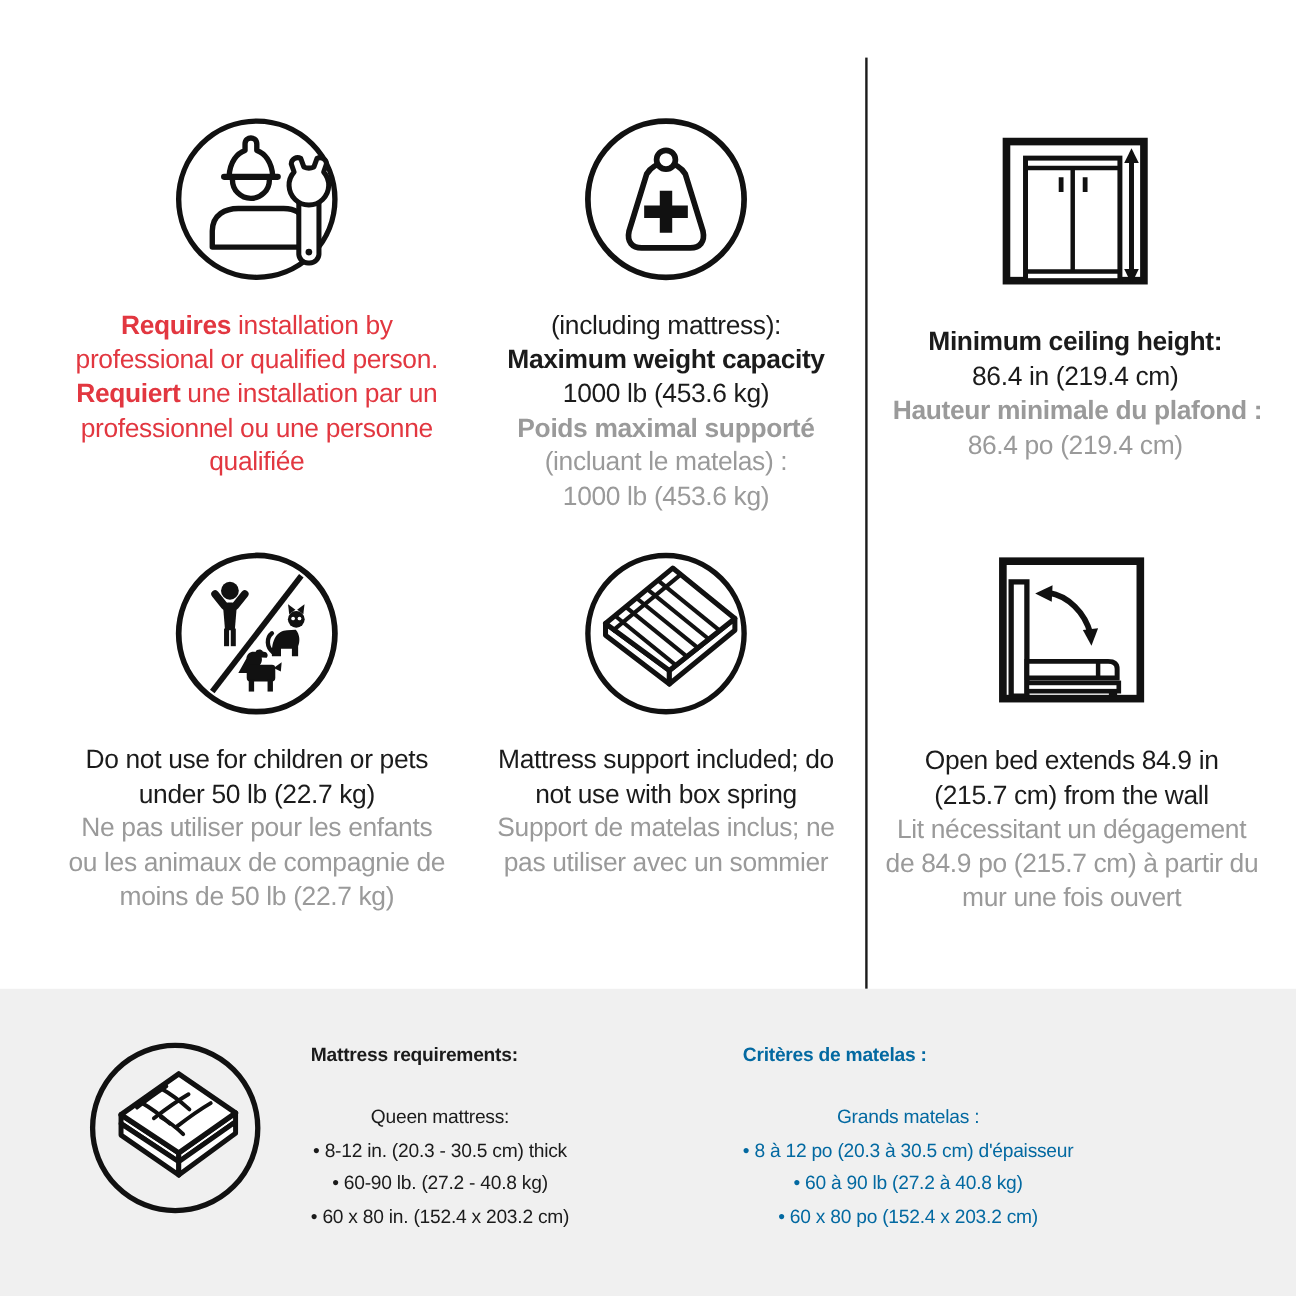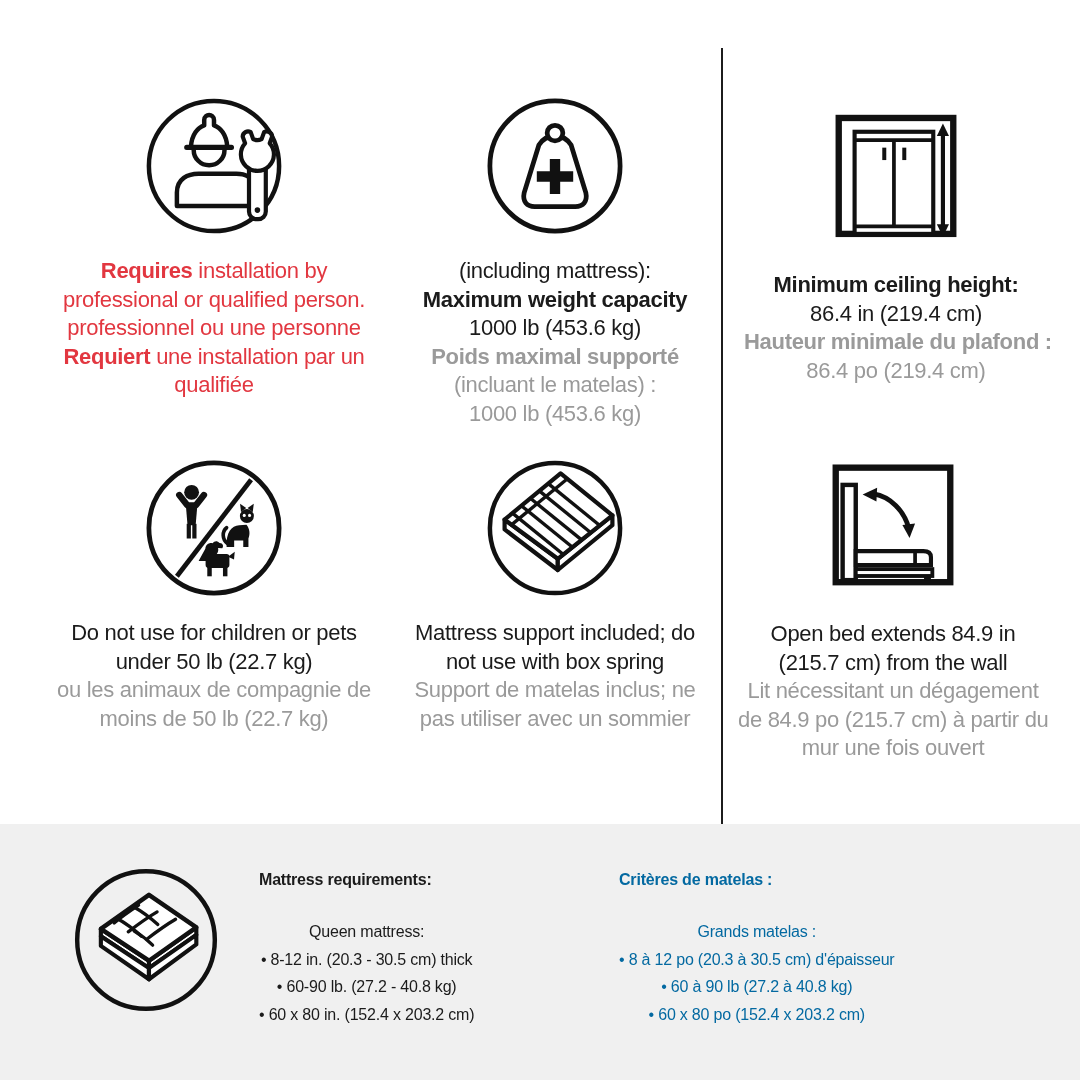--- a/index.html
+++ b/index.html
@@ -42,22 +42,22 @@
       <path d="M35.5,38.5 A11,11 0 0 0 57.5,38.5" fill="none" stroke="#111" stroke-width="3.2" stroke-linecap="round"></path>
       <path d="M33.5,36.5 C34,27.5 38.5,22.5 43,21 L43,17.2 C43,14.6 45,13.6 46.5,13.6 C48,13.6 50,14.6 50,17.2 L50,21 C54.5,22.5 59,27.5 59.5,36.5" fill="#fff" stroke="#111" stroke-width="3.2" stroke-linejoin="round"></path>
       <path d="M30.5,36.7 L62.5,36.7" stroke="#111" stroke-width="3.6" stroke-linecap="round"></path>
       <rect x="75" y="47" width="12" height="41" rx="5.5" fill="#fff" stroke="#111" stroke-width="3"></rect>
       <path d="M72.2,33.8 A11.8,11.8 0 1 0 89.8,33.8 L91.5,29 A3.8,3.8 0 0 0 85.8,25.8 L84,30.8 A7,7 0 0 1 78,30.8 L76.2,25.8 A3.8,3.8 0 0 0 70.5,29 Z" fill="#fff" stroke="#111" stroke-width="3" stroke-linejoin="round"></path>
       <circle cx="81" cy="81.5" r="2" fill="#111"></circle>
     </svg>
     <div class="btext">
         <div class="tline c-red"><span class="b">Requires</span><span> installation by</span></div>
         <div class="tline c-red"><span>professional or qualified person.</span></div>
+        <div class="tline c-red"><span class="b">Requiert</span><span> une installation par un</span></div>
         <div class="tline c-red"><span>professionnel ou une personne</span></div>
-        <div class="tline c-red"><span class="b">Requiert</span><span> une installation par un</span></div>
         <div class="tline c-red"><span>qualifiée</span></div>
       </div>
   </div>
 
   <div class="block" id="b2">
     <svg class="icon" width="140" height="140" viewBox="0 0 100 100">
       <circle cx="50" cy="50" r="46.5" fill="none" stroke="#111" stroke-width="3.4"></circle>
       <path d="M38.5,35 L28,69 C26.6,75.5 30,79 35.5,79 L64.5,79 C70,79 73.4,75.5 72,69 L61.5,35 A13.5,13.5 0 0 0 38.5,35 Z" fill="#fff" stroke="#111" stroke-width="3.4" stroke-linejoin="round"></path>
       <circle cx="50" cy="26.5" r="5.6" fill="#fff" stroke="#111" stroke-width="3.4"></circle>
       <path d="M46.3,45 h7.4 v8.8 h9.3 v7.4 h-9.3 v8.8 h-7.4 v-8.8 h-9.3 v-7.4 h9.3 Z" fill="#111"></path>
@@ -118,20 +118,21 @@
         <path d="M39,73.5 L43.8,64.8 C44,61.8 46.6,60.2 49.2,60.9 C50,59.2 52.6,59 53.6,60.6 L55.5,61.1 C56.6,61.9 56.8,63.4 55.9,64.4 L52.9,64.2 C53.5,66.8 52.2,69.2 49.8,70 L48.5,73.5 Z"></path>
         <rect x="44" y="68.5" width="17" height="10" rx="2"></rect>
         <path d="M60,70.5 L64.8,67 L64.3,72.5 Z"></path>
         <rect x="45.2" y="77.5" width="3.2" height="7"></rect>
         <rect x="56.4" y="77.5" width="3.2" height="7"></rect>
       </g>
     </svg>
     <div class="btext">
         <div class="tline c-black"><span>Do not use for children or pets</span></div>
         <div class="tline c-black"><span>under 50 lb (22.7 kg)</span></div>
+        <div class="tline c-gray"><span>Ne pas utiliser pour les enfants</span></div>
         <div class="tline c-gray"><span>ou les animaux de compagnie de</span></div>
         <div class="tline c-gray"><span>moins de 50 lb (22.7 kg)</span></div>
       </div>
   </div>
 
   <div class="block" id="b5">
     <svg class="icon" width="140" height="140" viewBox="0 0 100 100">
       <circle cx="50" cy="50" r="46.5" fill="none" stroke="#111" stroke-width="3.2"></circle>
       <path d="M14,44 L14,51 L52,80 L52,72 Z" fill="#fff" stroke="#111" stroke-width="3" stroke-linejoin="round"></path>
       <path d="M91,41 L91,48 L52,80 L52,72 Z" fill="#fff" stroke="#111" stroke-width="3" stroke-linejoin="round"></path>

